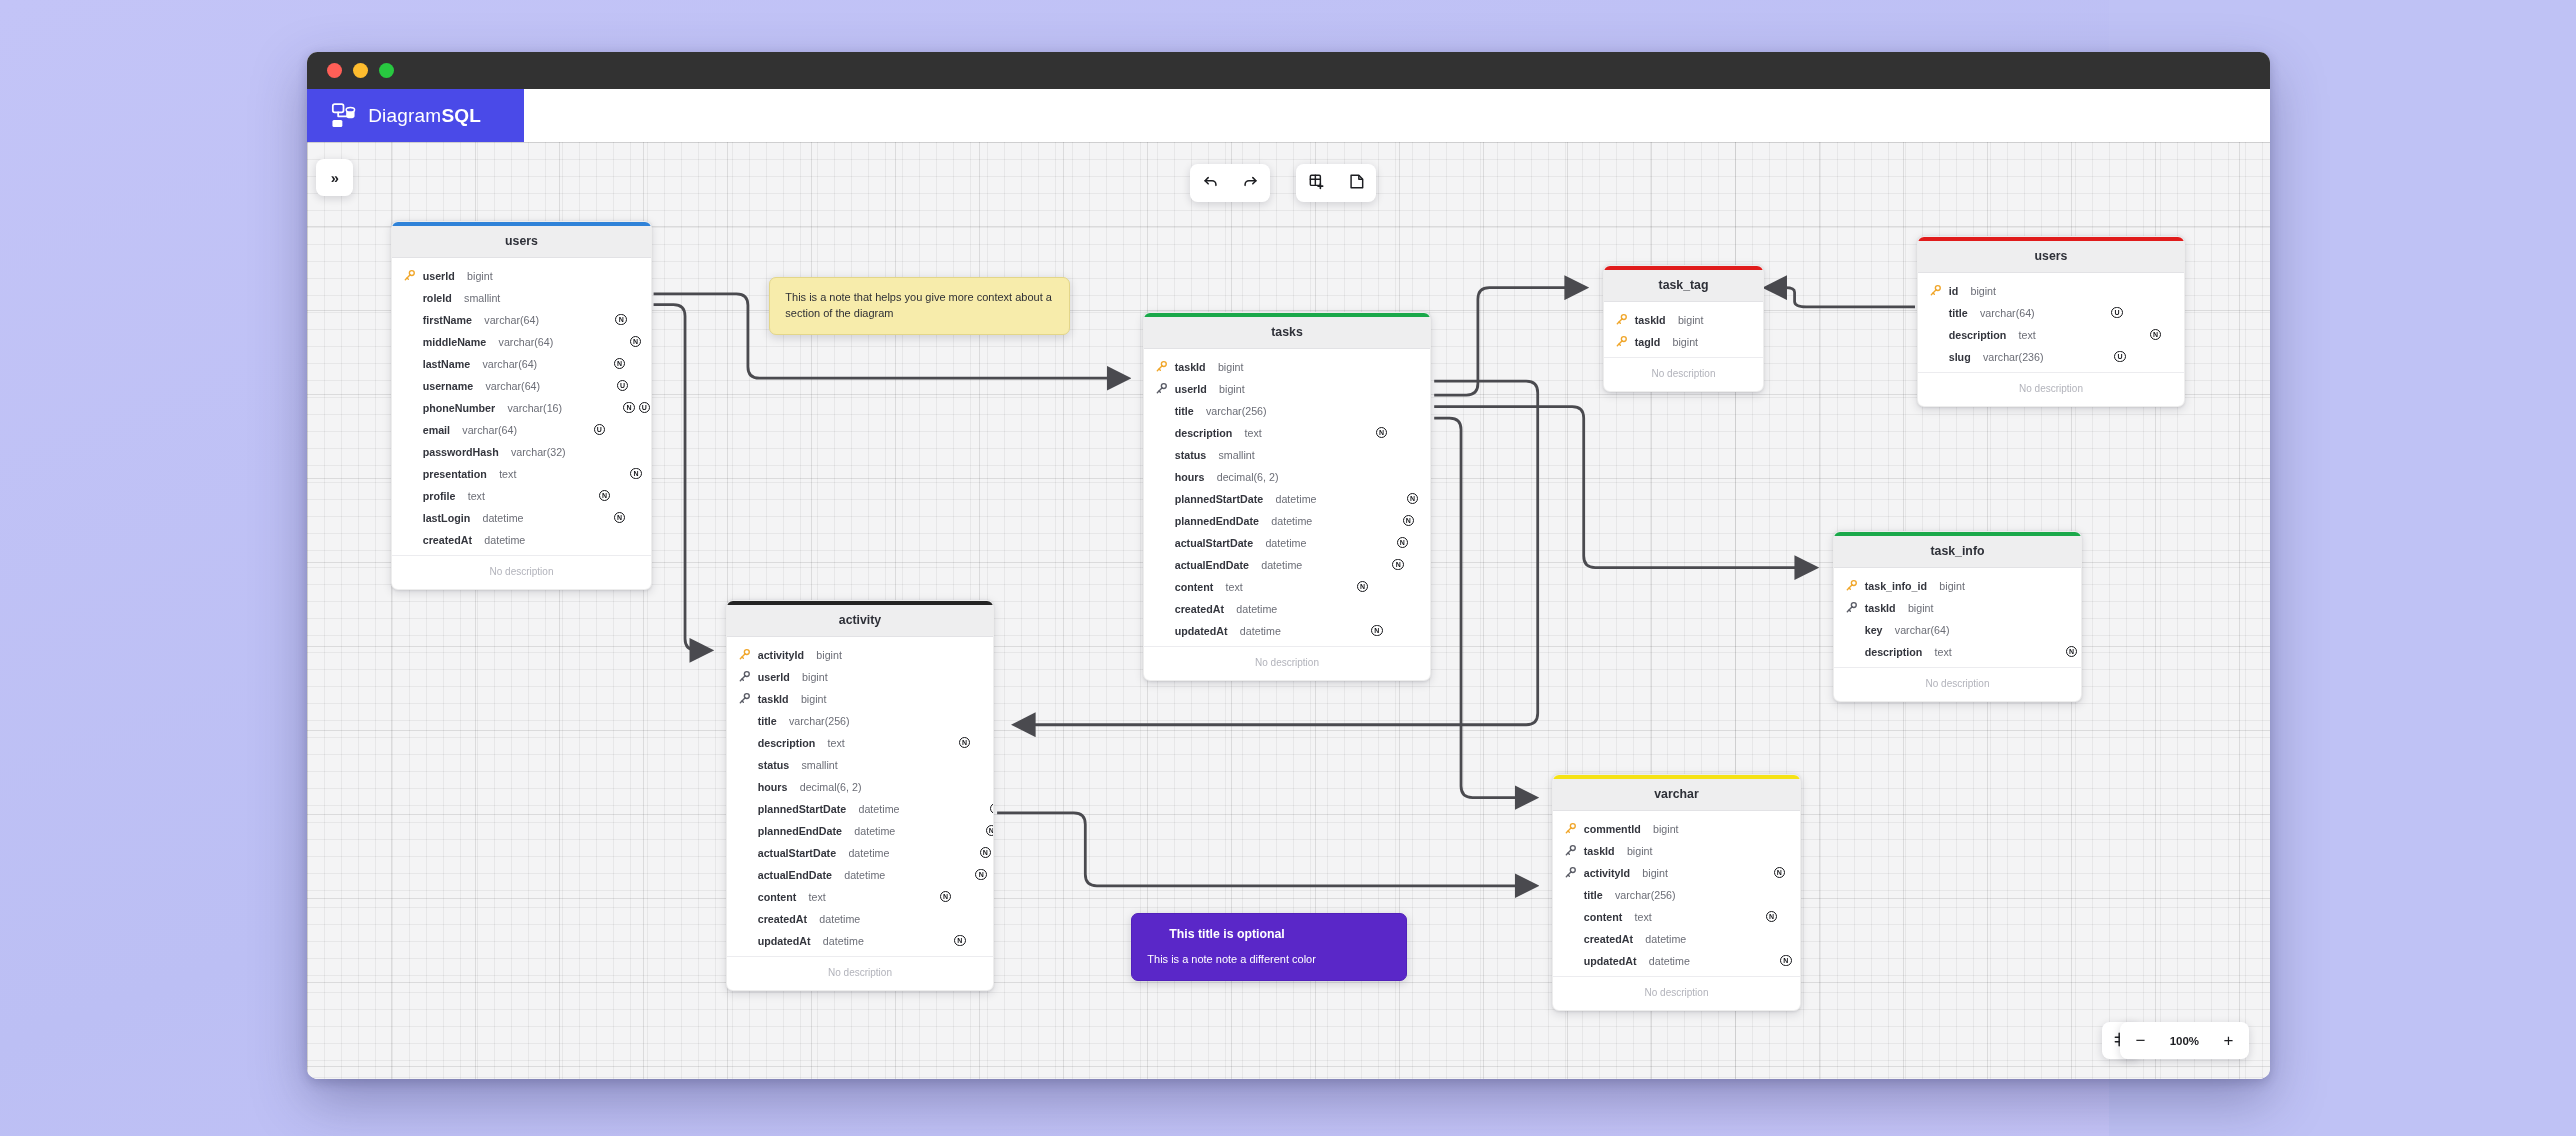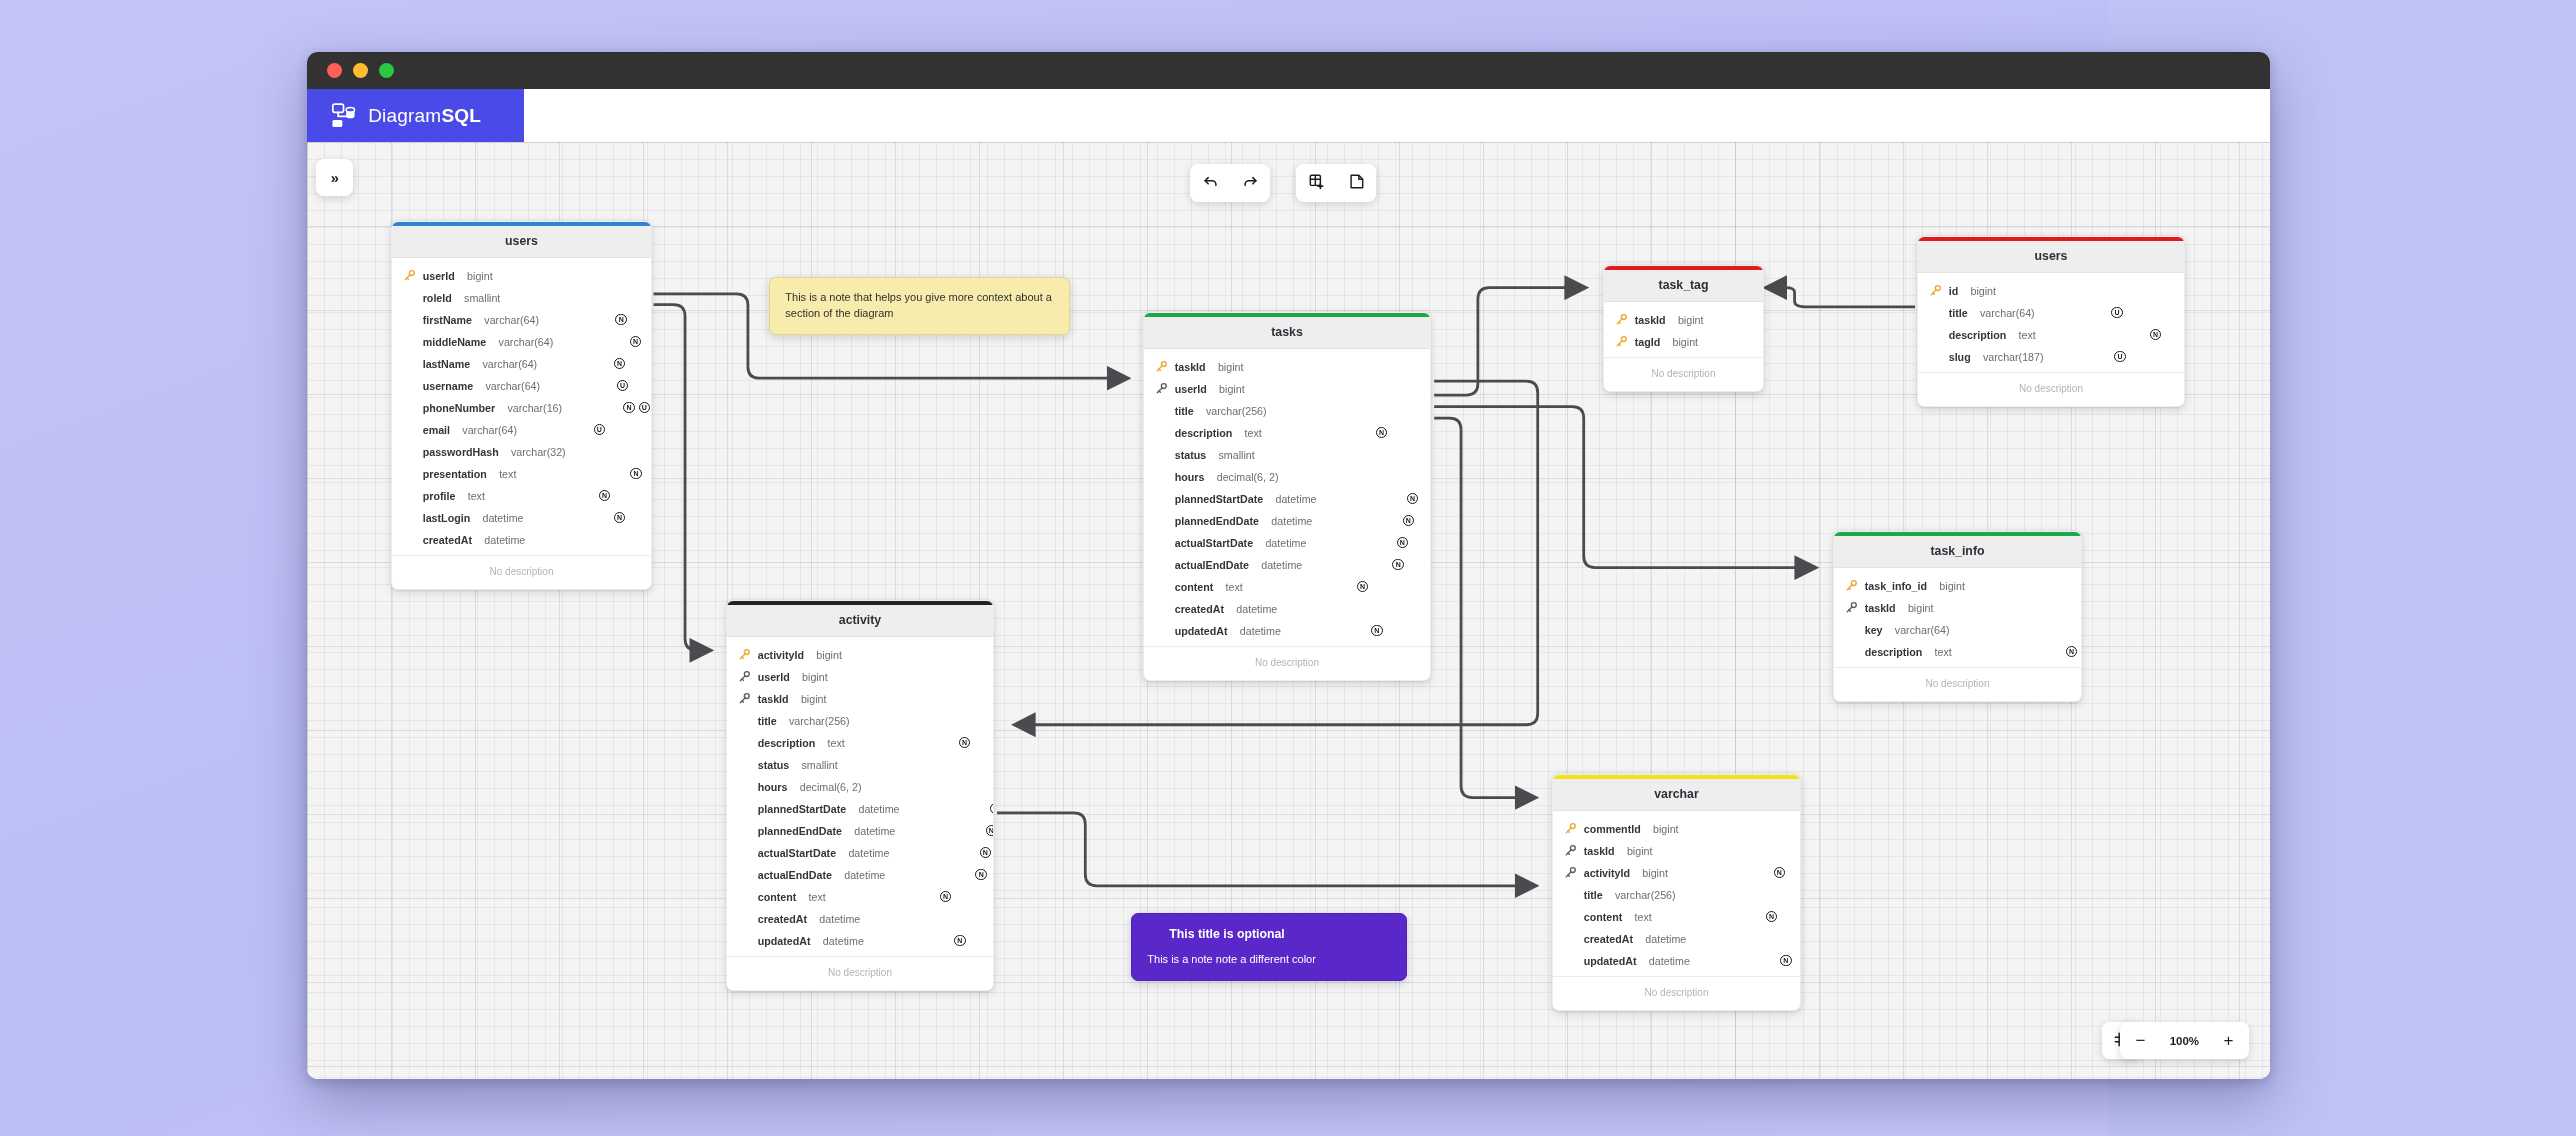--- a/index.html
+++ b/index.html
@@ -630,21 +630,21 @@
                 <span class="keycell"></span>
                 <span class="fname">description</span>
                 <span class="ftype typecol">text</span>
                 <span class="badges">
                   <span class="badge">N</span>
                 </span>
               </div>
               <div class="row">
                 <span class="keycell"></span>
                 <span class="fname">slug</span>
-                <span class="ftype typecol">varchar(187)</span>
+                <span class="ftype typecol">varchar(236)</span>
                 <span class="badges">
                   <span class="badge">U</span>
                 </span>
               </div>
             </div>
             <div class="desc">No description</div>
           </div>
           <div class="tbl" style="left: 1526px; top: 389px; width: 249px;">
             <div class="accent" style="background:#1aa84a"></div>
             <div class="hdr">task_info</div>

